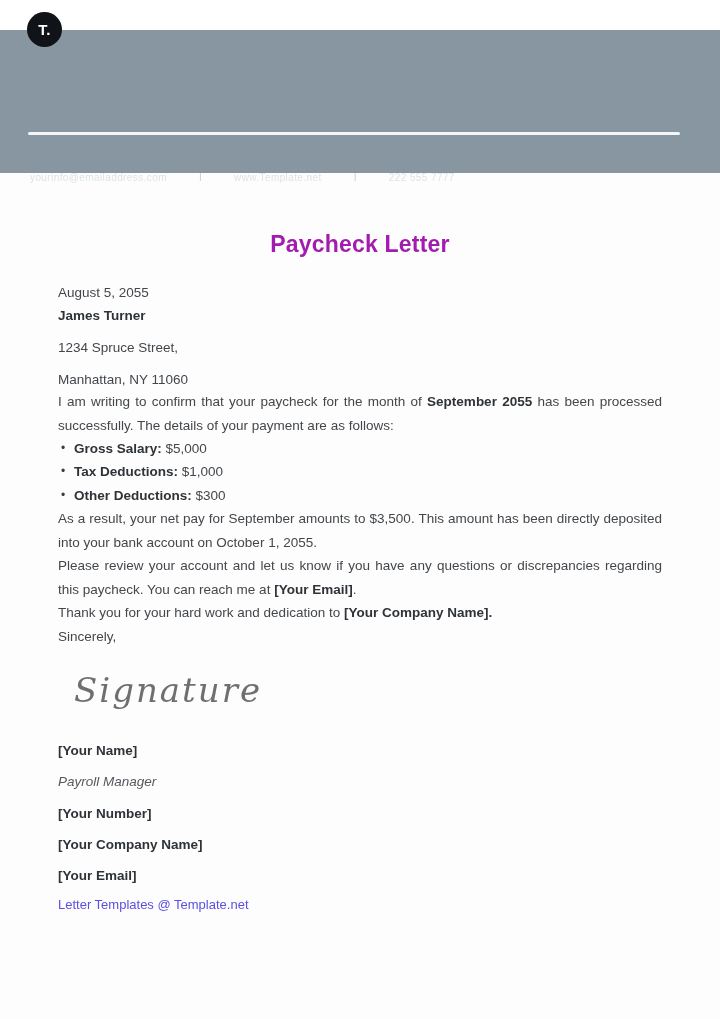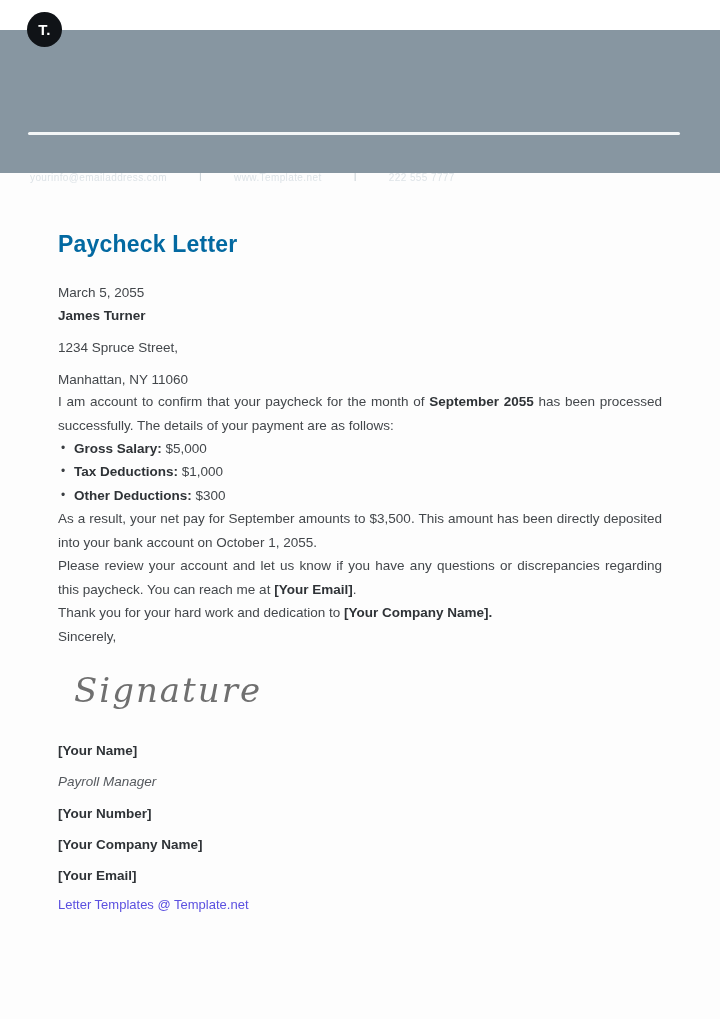--- a/index.html
+++ b/index.html
@@ -60,24 +60,24 @@
   }
   .contact-sep { margin: 0 32px; color: #c9d1d6; }
 
   
   .content {
     padding: 0 58px;
     color: #43474b;
     font-size: 13.5px;
   }
   .title {
-    text-align: left;
+    text-align: center;
     font-size: 23px;
     font-weight: 700;
-    color: #0369a1;
+    color: #a21caf;
     margin: 57px 0 0 0;
     line-height: 28px;
     letter-spacing: 0.2px;
   }
   .line { line-height: 20px; }
   .date   { margin-top: 25px; }
   .name   { margin-top: 3px;  font-weight: 700; color: #2f3337; }
   .street { margin-top: 12px; }
   .city   { margin-top: 12px; }
   .salut  { margin-top: 2px; }
@@ -152,26 +152,26 @@
       <span class="contact-sep">I</span>
       <span>www.Template.net</span>
       <span class="contact-sep">I</span>
       <span>222 555 7777</span>
     </div>
   </div>
 
   <div class="content">
     <div class="title">Paycheck Letter</div>
 
-    <div class="line date">March 5, 2055</div>
+    <div class="line date">August 5, 2055</div>
     <div class="line name">James Turner</div>
     <div class="line street">1234 Spruce Street,</div>
     <div class="line city">Manhattan, NY 11060</div>
 
-    <p class="para"><span>I am account to confirm that your paycheck for the month of </span><span class="b">September 2055</span><span> has been processed successfully. The details of your payment are as follows:</span></p>
+    <p class="para"><span>I am writing to confirm that your paycheck for the month of </span><span class="b">September 2055</span><span> has been processed successfully. The details of your payment are as follows:</span></p>
 
     <ul class="deductions">
       <li><span class="b">Gross Salary:</span> <span>$5,000</span></li>
       <li><span class="b">Tax Deductions:</span> <span>$1,000</span></li>
       <li><span class="b">Other Deductions:</span> <span>$300</span></li>
     </ul>
 
     <p class="para">As a result, your net pay for September amounts to $3,500. This amount has been directly deposited into your bank account on October 1, 2055.</p>
 
     <p class="para"><span>Please review your account and let us know if you have any questions or discrepancies regarding this paycheck. You can reach me at </span><span class="b">[Your Email]</span><span>.</span></p>

